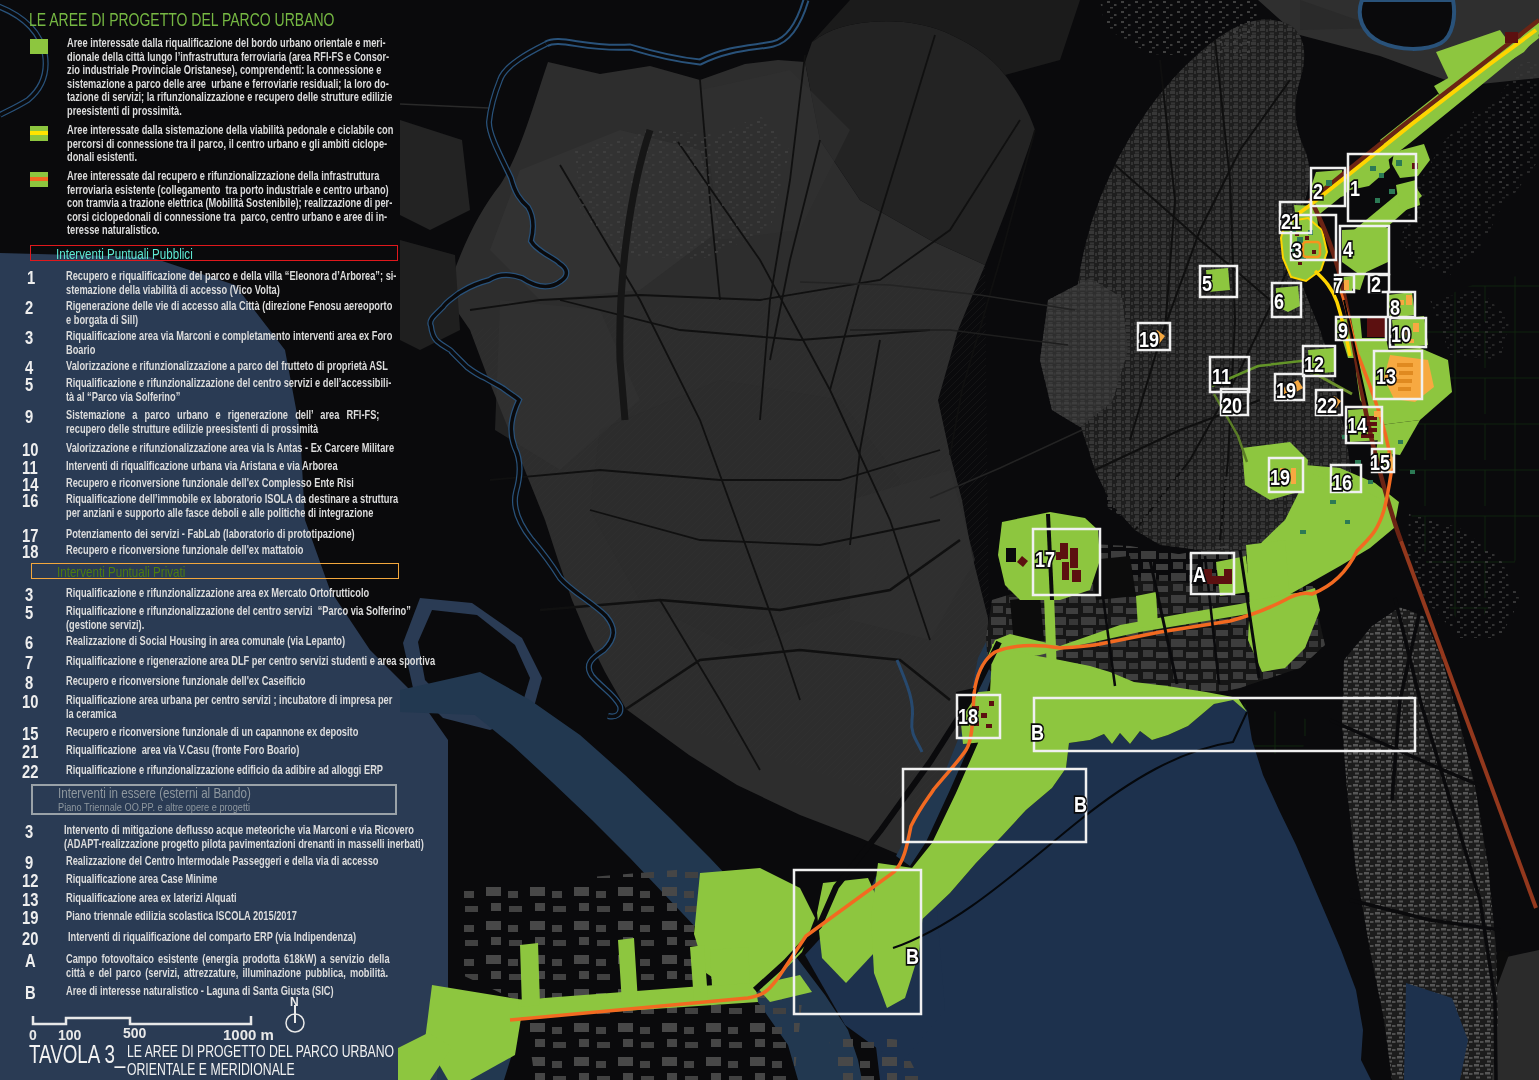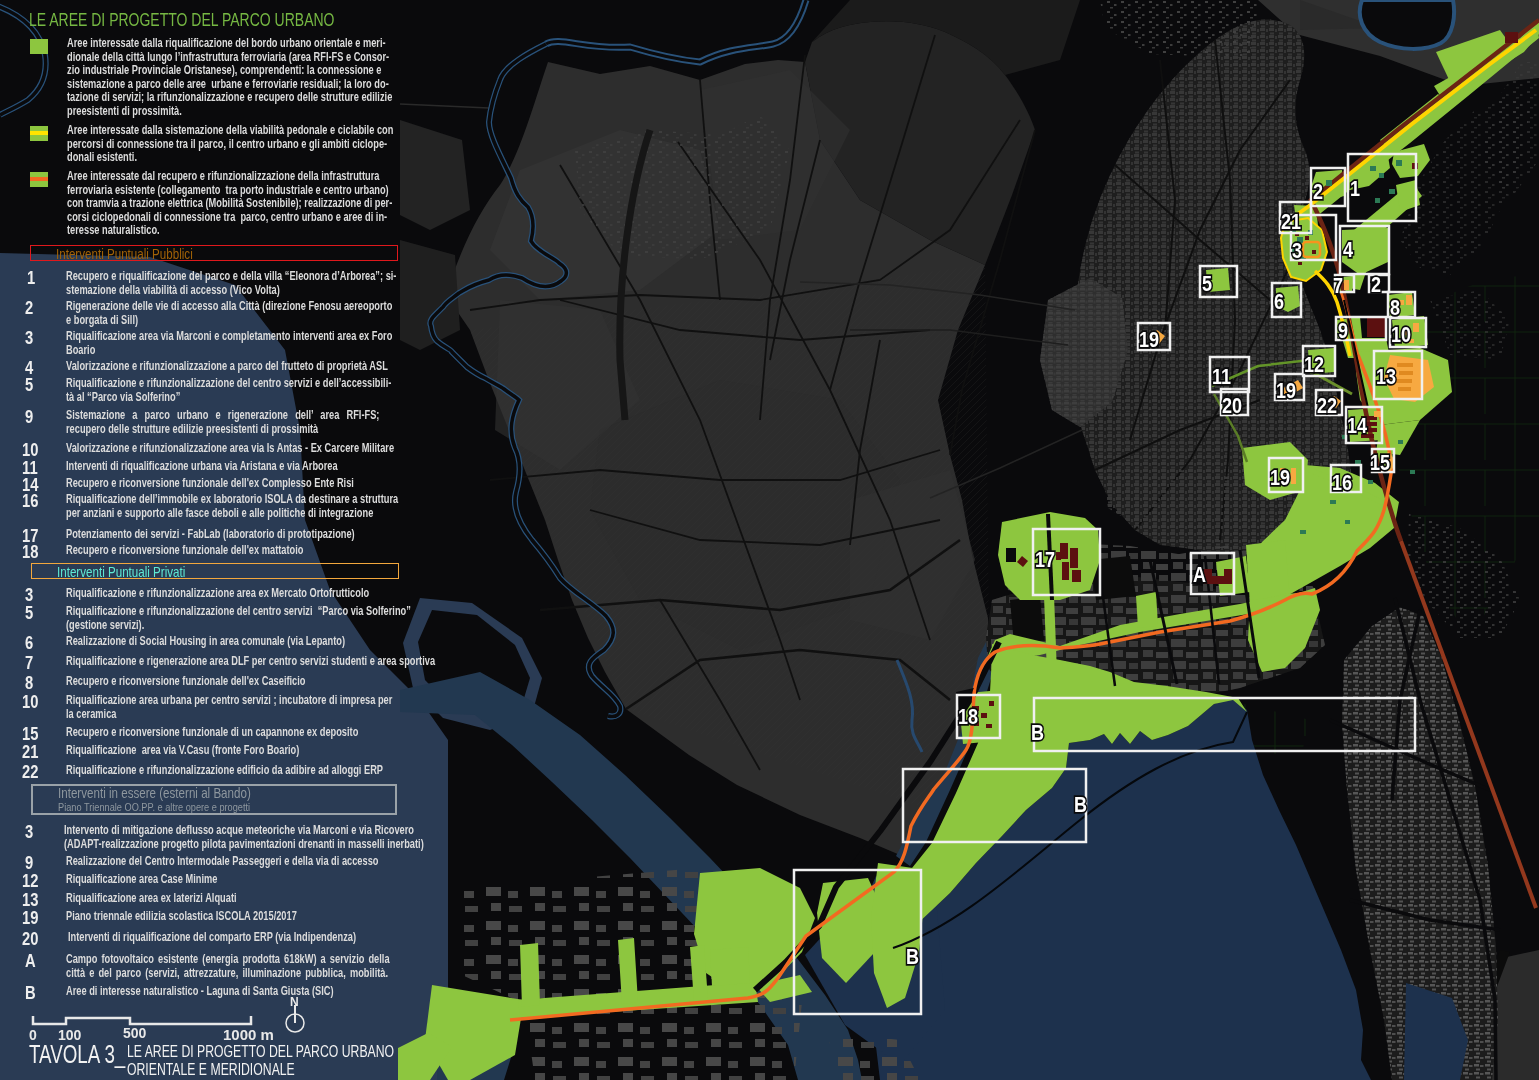--- a/index.html
+++ b/index.html
@@ -536,21 +536,21 @@
 <div style="position:absolute;left:30px;top:126px;width:18px;height:15px;background:#8dc63f;"></div>
 <div style="position:absolute;left:30px;top:131px;width:18px;height:4px;background:#ffe400;"></div>
 
 <div class="t" style="left:67px;top:124px;">Aree interessate dalla sistemazione della viabilità pedonale e ciclabile con<br>percorsi di connessione tra il parco, il centro urbano e gli ambiti ciclope-<br>donali esistenti.</div>
 
 <div style="position:absolute;left:30px;top:172px;width:18px;height:15px;background:#8dc63f;"></div>
 <div style="position:absolute;left:30px;top:177px;width:18px;height:4px;background:#f26a21;"></div>
 
 <div class="t" style="left:67px;top:170px;">Aree interessate dal recupero e rifunzionalizzazione della infrastruttura<br>ferroviaria esistente (collegamento&nbsp; tra porto industriale e centro urbano)<br>con tramvia a trazione elettrica (Mobilità Sostenibile); realizzazione di per-<br>corsi ciclopedonali di connessione tra&nbsp; parco, centro urbano e aree di in-<br>teresse naturalistico.</div>
 
-<div class="hd" style="left:30px;top:245px;width:366px;height:14px;border:1px solid #e0181c;color:#a16207;"><span style="margin-left:25px;margin-top:-1px;">Interventi Puntuali Pubblici</span></div>
+<div class="hd" style="left:30px;top:245px;width:366px;height:14px;border:1px solid #e0181c;color:#5eead4;"><span style="margin-left:25px;margin-top:-1px;">Interventi Puntuali Pubblici</span></div>
 
 <div class="n" style="left:27px;top:268px;">1</div>
       <div class="t" style="left:66px;top:270px;">Recupero e riqualificazione del parco e della villa “Eleonora d’Arborea”; si-<br>stemazione della viabilità di accesso (Vico Volta)</div>
 <div class="n" style="left:25px;top:298px;">2</div>
       <div class="t" style="left:66px;top:300px;">Rigenerazione delle vie di accesso alla Città (direzione Fenosu aereoporto<br>e borgata di Sill)</div>
 <div class="n" style="left:25px;top:328px;">3</div>
       <div class="t" style="left:66px;top:330px;">Riqualificazione area via Marconi e completamento interventi area ex Foro<br>Boario</div>
 <div class="n" style="left:25px;top:358px;">4</div>
       <div class="t" style="left:66px;top:360px;">Valorizzazione e rifunzionalizzazione a parco del frutteto di proprietà ASL</div>
 <div class="n" style="left:25px;top:375px;">5</div>
@@ -563,21 +563,21 @@
       <div class="t" style="left:66px;top:460px;">Interventi di riqualificazione urbana via Aristana e via Arborea</div>
 <div class="n" style="left:22px;top:475px;">14</div>
       <div class="t" style="left:66px;top:477px;">Recupero e riconversione funzionale dell'ex Complesso Ente Risi</div>
 <div class="n" style="left:22px;top:491px;">16</div>
       <div class="t" style="left:66px;top:493px;">Riqualificazione dell’immobile ex laboratorio ISOLA da destinare a struttura<br>per anziani e supporto alle fasce deboli e alle politiche di integrazione</div>
 <div class="n" style="left:22px;top:526px;">17</div>
       <div class="t" style="left:66px;top:528px;">Potenziamento dei servizi - FabLab (laboratorio di prototipazione)</div>
 <div class="n" style="left:22px;top:542px;">18</div>
       <div class="t" style="left:66px;top:544px;">Recupero e riconversione funzionale dell'ex mattatoio</div>
 
-<div class="hd" style="left:31px;top:563px;width:366px;height:14px;border:1px solid #f2a73d;color:#5eead4;"><span style="margin-left:25px;margin-top:-1px;">Interventi Puntuali Privati</span></div>
+<div class="hd" style="left:31px;top:563px;width:366px;height:14px;border:1px solid #f2a73d;color:#4d7c0f;"><span style="margin-left:25px;margin-top:-1px;">Interventi Puntuali Privati</span></div>
 
 <div class="n" style="left:25px;top:585px;">3</div>
       <div class="t" style="left:66px;top:587px;">Riqualificazione e rifunzionalizzazione area ex Mercato Ortofrutticolo</div>
 <div class="n" style="left:25px;top:603px;">5</div>
       <div class="t" style="left:66px;top:605px;">Riqualificazione e rifunzionalizzazione del centro servizi&nbsp; “Parco via Solferino”<br>(gestione servizi).</div>
 <div class="n" style="left:25px;top:633px;">6</div>
       <div class="t" style="left:66px;top:635px;">Realizzazione di Social Housing in area comunale (via Lepanto)</div>
 <div class="n" style="left:25px;top:653px;">7</div>
       <div class="t" style="left:66px;top:655px;">Riqualificazione e rigenerazione area DLF per centro servizi studenti e area sportiva</div>
 <div class="n" style="left:25px;top:673px;">8</div>

